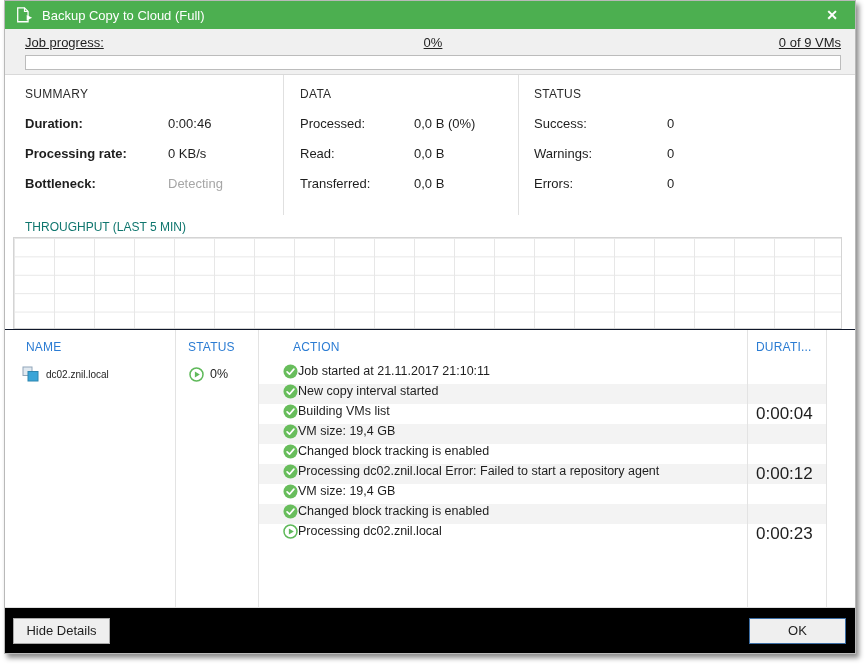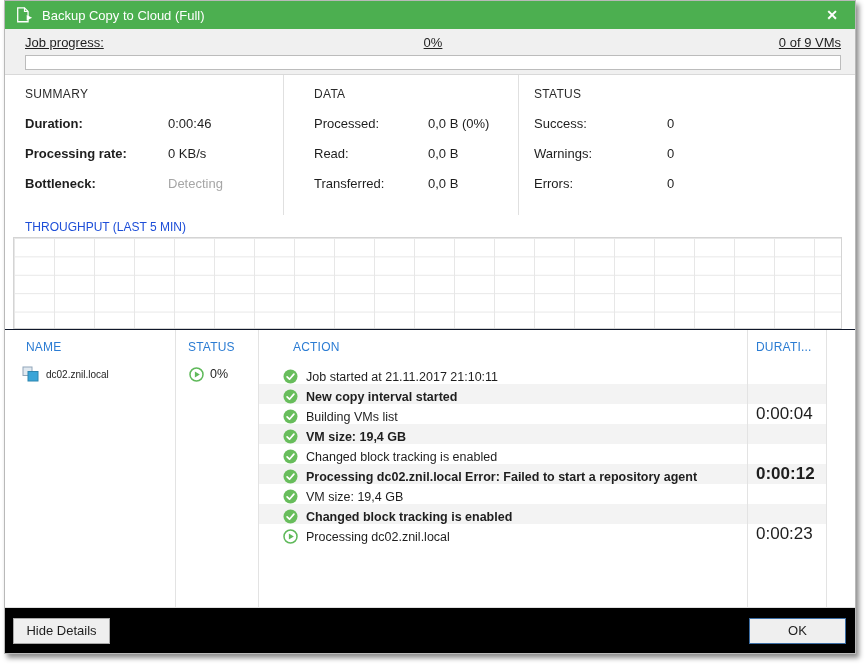--- a/index.html
+++ b/index.html
@@ -24,32 +24,32 @@
   .progress-labels .pl { flex:1; }
   .progress-labels .pc { flex:1; text-align:center; }
   .progress-labels .pr { flex:1; text-align:right; }
   .progress-track { margin-top:2px; height:15px; background:#fff; border:1px solid #bcbcbc; }
   .progress-fill { height:100%; width:0%; background:#4caf50; }
 
   
   .panels { flex:0 0 140px; display:flex; background:#fff; }
   .panel { padding:12px 0 0 20px; }
   .panel-1 { width:278px; }
-  .panel-2 { width:235px; border-left:1px solid #e0e0e0; padding-left:30px; }
+  .panel-2 { width:235px; border-left:1px solid #e0e0e0; padding-left:16px; }
   .panel-3 { flex:1; border-left:1px solid #e0e0e0; padding-left:15px; }
   .panel-title { font-size:12px; color:#2b2b2b; letter-spacing:.3px; margin-bottom:15px; }
   .prow { display:flex; height:30px; font-size:13px; }
   .panel-1 .lbl { width:143px;font-weight:bold; }
   .panel-2 .lbl { width:114px; }
   .panel-3 .lbl { width:133px; }
   .val.muted { color:#a6a6a6; }
 
   
   .throughput { flex:0 0 112px; padding:5px 13px 0 8px; }
-  .tp-title { font-size:12px; color:#1d4ed8; margin-left:12px; line-height:14px; }
+  .tp-title { font-size:12px; color:#0f766e; margin-left:12px; line-height:14px; }
   .tp-chart { margin-top:3px; height:92px; border:1px solid #d4d4d4; background:#fff;
     background-image:
       linear-gradient(to right, #e7e7e7 1px, transparent 1px),
       linear-gradient(to bottom, #e7e7e7 1px, transparent 1px);
     background-size:40px 18.4px; }
 
   
   .grid { flex:1 1 auto; display:flex; border-top:1px solid #0f172a; padding-left:8px; overflow:hidden; }
   .gcol { border-right:1px solid #e3e3e3; overflow:hidden; }
   .col-name { width:163px; }
@@ -58,24 +58,24 @@
   .col-duration { width:79px; }
   .col-spacer { flex:1; border-right:none; }
   .col-header { height:34px; display:flex; align-items:center; color:#2b7cd3;
     font-size:12px; letter-spacing:.2px; }
   .col-name .col-header { padding-left:13px; }
   .col-status .col-header { padding-left:12px; }
   .col-action .col-header { padding-left:34px; }
   .col-duration .col-header { padding-left:8px; }
   .vrow { height:20px; display:flex; align-items:center; gap:7px; padding-left:9px; font-size:10px; }
   .srow { height:20px; display:flex; align-items:center; gap:6px; padding-left:13px; font-size:12.5px; }
-  .arow { height:20px; display:flex; align-items:flex-end; gap:8px; padding-left:24px;
+  .arow { height:20px; display:flex; align-items:flex-start; padding-left:24px;
     font-size:12.5px; white-space:nowrap; }
   .drow { height:20px; line-height:20px; padding-left:8px; font-size:17px; white-space:nowrap; }
-  .alt { background:#f3f3f3;font-weight:bold; }
+  .alt { background:#f3f3f3; }
   .icon15 { width:15px; height:15px; flex:0 0 auto; display:block; }
   .icon16 { width:17px; height:16px; flex:0 0 auto; display:block; }
 
   
   .footer { flex:0 0 46px; background:#000000; border-top:1px solid #e0e0e0;
     display:flex; align-items:center; justify-content:space-between; padding:0 9px 0 8px; }
   .btn { height:26px; min-width:97px; background:#efefef; border:1px solid #a9a9a9;
     font-size:13px; font-family:"Liberation Sans", sans-serif; color:#1e1e1e; padding:0 12px; }
   .btn.default { border-color:#3c6ea5; }
 </style>

